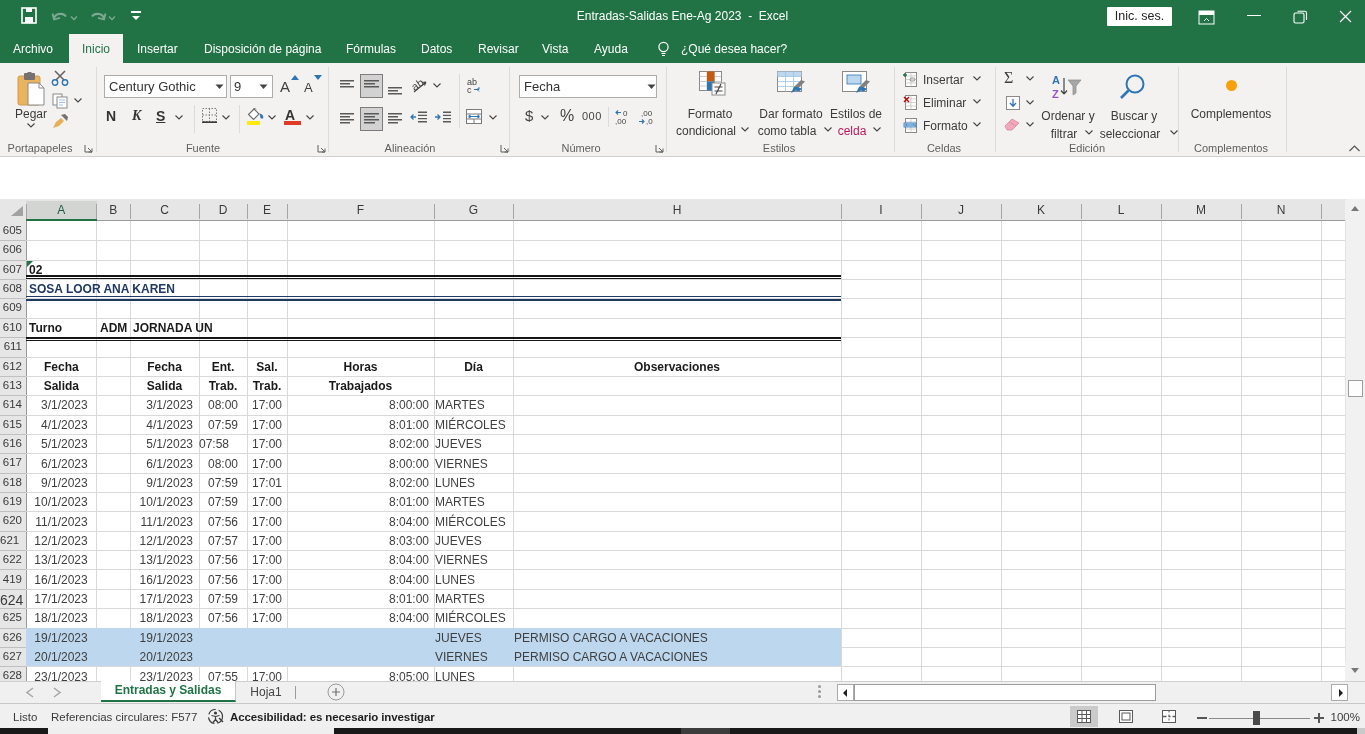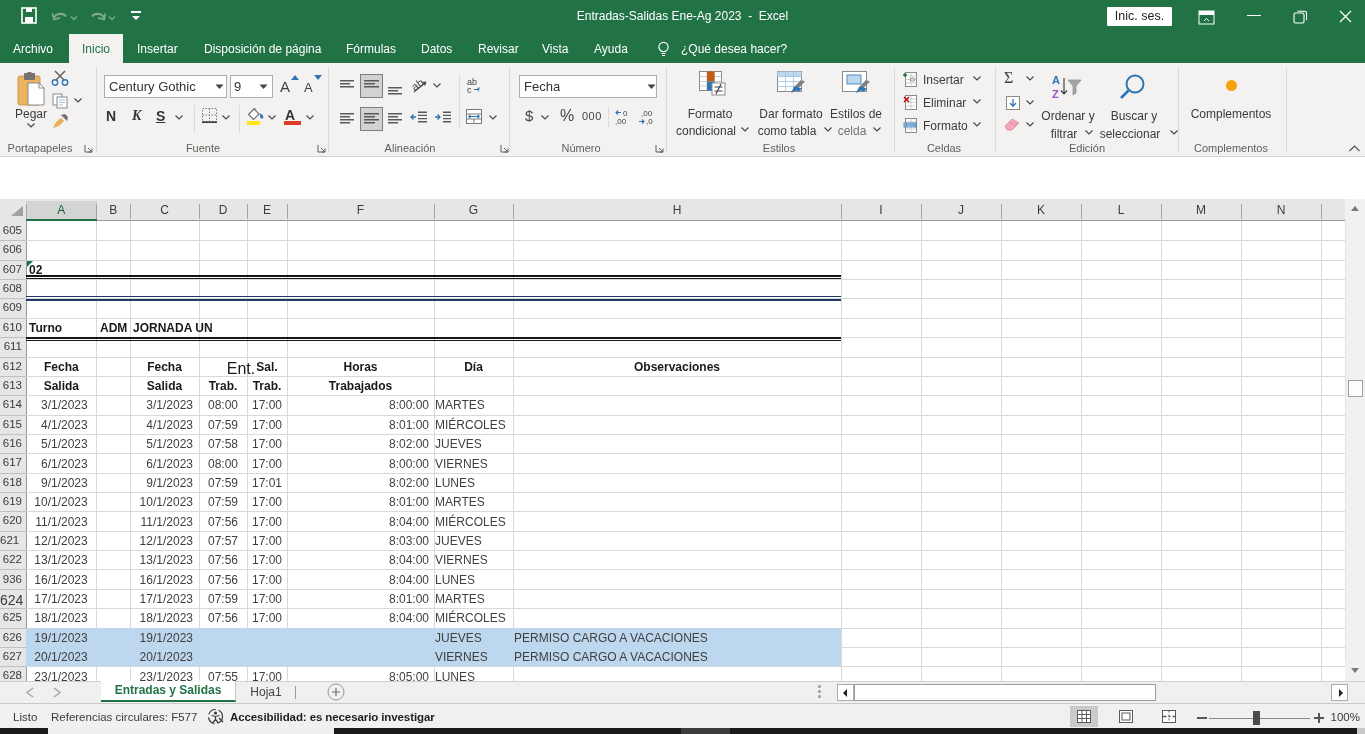--- a/index.html
+++ b/index.html
@@ -271,21 +271,21 @@
 <svg class="abs" style="left:824px;top:64px" width="8" height="5" viewBox="0 0 8 5">
         <path d="M0.5 0.5 L4 4 L7.5 0.5" fill="none" stroke="#444" stroke-width="1.1"></path>
       </svg>
 <svg class="abs" style="left:842px;top:8px" width="30" height="26" viewBox="0 0 30 26">
 <rect x="0.5" y="0.5" width="24" height="20" fill="#fff" stroke="#8a8a8a"></rect>
 <rect x="5" y="4" width="14" height="9" fill="#bdd7ee" stroke="#2e75b6" stroke-width="0.8"></rect>
 <path d="M17 16 l7 -7 l4 1.5 l-8 8 z" fill="#808080"></path>
 <path d="M17 16 l-3 6 l5 -2.5 c3 1.5 5 0 5.5 -2 l-4 -1.5 z" fill="#2e75b6"></path>
 </svg>
 <div class="abs" style="left:816.0px;top:44px;width:80px;text-align:center;font-size:12px;color:#3b3b3b;white-space:nowrap">Estilos de</div>
-<div class="abs" style="left:822.0px;top:61px;width:60px;text-align:center;font-size:12px;color:#737373;white-space:nowrap">celda</div>
+<div class="abs" style="left:822.0px;top:61px;width:60px;text-align:center;font-size:12px;color:#be185d;white-space:nowrap">celda</div>
 <svg class="abs" style="left:873px;top:64px" width="8" height="5" viewBox="0 0 8 5">
         <path d="M0.5 0.5 L4 4 L7.5 0.5" fill="none" stroke="#444" stroke-width="1.1"></path>
       </svg>
 <div class="abs" style="left:719.0px;top:79px;width:120px;text-align:center;font-size:11px;color:#605e5c">Estilos</div>
 <div class="abs" style="left:894px;top:4px;width:1px;height:85px;background:#dcdbda"></div>
 <svg class="abs" style="left:903px;top:9px" width="16" height="15" viewBox="0 0 16 15">
 <rect x="2.5" y="0.5" width="11" height="14" fill="#fff" stroke="#8a8a8a"></rect>
 <path d="M2.5 4 h11 M2.5 7.5 h11 M2.5 11 h11 M8 0.5 v14" stroke="#bfbfbf" stroke-width="0.7"></path>
 <path d="M1 4 L5 4 M3 2 L3 6" stroke="#217346" stroke-width="1.4" transform="translate(-1,-1)"></path>
         <rect x="7" y="6" width="5" height="3" rx="1.5" fill="none" stroke="#8a8a8a"></rect>
@@ -431,21 +431,21 @@
 <div class="abs" style="left:0;top:276.7px;width:22px;text-align:right;font-size:11.5px;color:#3b3b3b">618</div>
 <div class="abs" style="left:0;top:293px;width:26px;height:1px;background:#c0c0c0"></div>
 <div class="abs" style="left:0;top:296.0px;width:22px;text-align:right;font-size:11.5px;color:#3b3b3b">619</div>
 <div class="abs" style="left:0;top:312px;width:26px;height:1px;background:#c0c0c0"></div>
 <div class="abs" style="left:0;top:315.4px;width:22px;text-align:right;font-size:11.5px;color:#3b3b3b">620</div>
 <div class="abs" style="left:0;top:332px;width:26px;height:1px;background:#c0c0c0"></div>
 <div class="abs" style="left:0;top:334.8px;width:22px;text-align:left;font-size:11.5px;color:#3b3b3b">621</div>
 <div class="abs" style="left:0;top:351px;width:26px;height:1px;background:#c0c0c0"></div>
 <div class="abs" style="left:0;top:354.1px;width:22px;text-align:right;font-size:11.5px;color:#3b3b3b">622</div>
 <div class="abs" style="left:0;top:370px;width:26px;height:1px;background:#c0c0c0"></div>
-<div class="abs" style="left:0;top:373.5px;width:22px;text-align:right;font-size:11.5px;color:#3b3b3b">936</div>
+<div class="abs" style="left:0;top:373.5px;width:22px;text-align:right;font-size:11.5px;color:#3b3b3b">419</div>
 <div class="abs" style="left:0;top:390px;width:26px;height:1px;background:#c0c0c0"></div>
 <div class="abs" style="left:0;top:392.8px;width:22px;text-align:right;font-size:14px;color:#3b3b3b">624</div>
 <div class="abs" style="left:0;top:409px;width:26px;height:1px;background:#c0c0c0"></div>
 <div class="abs" style="left:0;top:412.2px;width:22px;text-align:right;font-size:11.5px;color:#3b3b3b">625</div>
 <div class="abs" style="left:0;top:429px;width:26px;height:1px;background:#c0c0c0"></div>
 <div class="abs" style="left:0;top:431.6px;width:22px;text-align:right;font-size:11.5px;color:#3b3b3b">626</div>
 <div class="abs" style="left:0;top:448px;width:26px;height:1px;background:#c0c0c0"></div>
 <div class="abs" style="left:0;top:450.9px;width:22px;text-align:right;font-size:11.5px;color:#3b3b3b">627</div>
 <div class="abs" style="left:0;top:467px;width:26px;height:1px;background:#c0c0c0"></div>
 <div class="abs" style="left:0;top:470.3px;width:22px;text-align:right;font-size:11.5px;color:#3b3b3b">628</div>
@@ -494,26 +494,27 @@
 <div class="abs" style="left:26px;top:76.1px;width:815px;height:2px;background:#151515"></div>
 <div class="abs" style="left:26px;top:79.3px;width:815px;height:1px;background:#151515"></div>
 <div class="abs" style="left:26px;top:96.9px;width:815px;height:1px;background:#1f3864"></div>
 <div class="abs" style="left:26px;top:99.6px;width:815px;height:2px;background:#1f3864"></div>
 <div class="abs" style="left:26px;top:137.7px;width:815px;height:2px;background:#151515"></div>
 <div class="abs" style="left:26px;top:141.0px;width:815px;height:1px;background:#151515"></div>
 <svg class="abs" style="left:26.5px;top:61.7px" width="6" height="6" viewBox="0 0 6 6">
         <path d="M0 0 L6 0 L0 6 Z" fill="#217346"></path>
       </svg>
 <div class="abs" style="left:29px;top:63.9px;width:200px;text-align:left;font-size:12px;color:#3f3f3f;white-space:nowrap;font-weight:bold;color:#1a1a1a">02</div>
+<div class="abs" style="left:29px;top:83.3px;width:400px;text-align:left;font-size:12px;color:#3f3f3f;white-space:nowrap;font-weight:bold;color:#1f3864">SOSA LOOR ANA KAREN</div>
 <div class="abs" style="left:29px;top:122.0px;width:100px;text-align:left;font-size:12px;color:#3f3f3f;white-space:nowrap;font-weight:bold;color:#1a1a1a">Turno</div>
 <div class="abs" style="left:100px;top:122.0px;width:60px;text-align:left;font-size:12px;color:#3f3f3f;white-space:nowrap;font-weight:bold;color:#1a1a1a">ADM</div>
 <div class="abs" style="left:133px;top:122.0px;width:200px;text-align:left;font-size:12px;color:#3f3f3f;white-space:nowrap;font-weight:bold;color:#1a1a1a">JORNADA UN</div>
 <div class="abs" style="left:26px;top:160.7px;width:70.7px;text-align:center;font-size:12px;color:#3f3f3f;white-space:nowrap;font-weight:bold;color:#1a1a1a">Fecha</div>
 <div class="abs" style="left:130px;top:160.7px;width:69px;text-align:center;font-size:12px;color:#3f3f3f;white-space:nowrap;font-weight:bold;color:#1a1a1a">Fecha</div>
-<div class="abs" style="left:217px;top:160.7px;width:48px;text-align:center;font-size:16px;color:#3f3f3f;white-space:nowrap;font-weight:normal;color:#1a1a1a">Ent.</div>
+<div class="abs" style="left:199px;top:160.7px;width:48px;text-align:center;font-size:12px;color:#3f3f3f;white-space:nowrap;font-weight:bold;color:#1a1a1a">Ent.</div>
 <div class="abs" style="left:247px;top:160.7px;width:40px;text-align:center;font-size:12px;color:#3f3f3f;white-space:nowrap;font-weight:bold;color:#1a1a1a">Sal.</div>
 <div class="abs" style="left:287px;top:160.7px;width:147px;text-align:center;font-size:12px;color:#3f3f3f;white-space:nowrap;font-weight:bold;color:#1a1a1a">Horas</div>
 <div class="abs" style="left:434px;top:160.7px;width:79px;text-align:center;font-size:12px;color:#3f3f3f;white-space:nowrap;font-weight:bold;color:#1a1a1a">Día</div>
 <div class="abs" style="left:513px;top:160.7px;width:328px;text-align:center;font-size:12px;color:#3f3f3f;white-space:nowrap;font-weight:bold;color:#1a1a1a">Observaciones</div>
 <div class="abs" style="left:26px;top:180.1px;width:70.7px;text-align:center;font-size:12px;color:#3f3f3f;white-space:nowrap;font-weight:bold;color:#1a1a1a">Salida</div>
 <div class="abs" style="left:130px;top:180.1px;width:69px;text-align:center;font-size:12px;color:#3f3f3f;white-space:nowrap;font-weight:bold;color:#1a1a1a">Salida</div>
 <div class="abs" style="left:199px;top:180.1px;width:48px;text-align:center;font-size:12px;color:#3f3f3f;white-space:nowrap;font-weight:bold;color:#1a1a1a">Trab.</div>
 <div class="abs" style="left:247px;top:180.1px;width:40px;text-align:center;font-size:12px;color:#3f3f3f;white-space:nowrap;font-weight:bold;color:#1a1a1a">Trab.</div>
 <div class="abs" style="left:287px;top:180.1px;width:147px;text-align:center;font-size:12px;color:#3f3f3f;white-space:nowrap;font-weight:bold;color:#1a1a1a">Trabajados</div>
 <div class="abs" style="left:26px;top:199.4px;width:61.7px;text-align:right;font-size:12px;color:#3f3f3f;white-space:nowrap">3/1/2023</div>
@@ -523,21 +524,21 @@
 <div class="abs" style="left:287px;top:199.4px;width:142px;text-align:right;font-size:12px;color:#3f3f3f;white-space:nowrap">8:00:00</div>
 <div class="abs" style="left:435px;top:199.4px;width:100px;text-align:left;font-size:12px;color:#3f3f3f;white-space:nowrap">MARTES</div>
 <div class="abs" style="left:26px;top:218.8px;width:61.7px;text-align:right;font-size:12px;color:#3f3f3f;white-space:nowrap">4/1/2023</div>
 <div class="abs" style="left:130px;top:218.8px;width:63px;text-align:right;font-size:12px;color:#3f3f3f;white-space:nowrap">4/1/2023</div>
 <div class="abs" style="left:199px;top:218.8px;width:48px;text-align:center;font-size:12px;color:#3f3f3f;white-space:nowrap">07:59</div>
 <div class="abs" style="left:247px;top:218.8px;width:40px;text-align:center;font-size:12px;color:#3f3f3f;white-space:nowrap">17:00</div>
 <div class="abs" style="left:287px;top:218.8px;width:142px;text-align:right;font-size:12px;color:#3f3f3f;white-space:nowrap">8:01:00</div>
 <div class="abs" style="left:435px;top:218.8px;width:100px;text-align:left;font-size:12px;color:#3f3f3f;white-space:nowrap">MIÉRCOLES</div>
 <div class="abs" style="left:26px;top:238.2px;width:61.7px;text-align:right;font-size:12px;color:#3f3f3f;white-space:nowrap">5/1/2023</div>
 <div class="abs" style="left:130px;top:238.2px;width:63px;text-align:right;font-size:12px;color:#3f3f3f;white-space:nowrap">5/1/2023</div>
-<div class="abs" style="left:199px;top:238.2px;width:48px;text-align:center;font-size:12px;color:#3f3f3f;white-space:nowrap">07:58</div>
+<div class="abs" style="left:199px;top:238.2px;width:48px;text-align:left;font-size:12px;color:#3f3f3f;white-space:nowrap">07:58</div>
 <div class="abs" style="left:247px;top:238.2px;width:40px;text-align:center;font-size:12px;color:#3f3f3f;white-space:nowrap">17:00</div>
 <div class="abs" style="left:287px;top:238.2px;width:142px;text-align:right;font-size:12px;color:#3f3f3f;white-space:nowrap">8:02:00</div>
 <div class="abs" style="left:435px;top:238.2px;width:100px;text-align:left;font-size:12px;color:#3f3f3f;white-space:nowrap">JUEVES</div>
 <div class="abs" style="left:26px;top:257.5px;width:61.7px;text-align:right;font-size:12px;color:#3f3f3f;white-space:nowrap">6/1/2023</div>
 <div class="abs" style="left:130px;top:257.5px;width:63px;text-align:right;font-size:12px;color:#3f3f3f;white-space:nowrap">6/1/2023</div>
 <div class="abs" style="left:199px;top:257.5px;width:48px;text-align:center;font-size:12px;color:#3f3f3f;white-space:nowrap">08:00</div>
 <div class="abs" style="left:247px;top:257.5px;width:40px;text-align:center;font-size:12px;color:#3f3f3f;white-space:nowrap">17:00</div>
 <div class="abs" style="left:287px;top:257.5px;width:142px;text-align:right;font-size:12px;color:#3f3f3f;white-space:nowrap">8:00:00</div>
 <div class="abs" style="left:435px;top:257.5px;width:100px;text-align:left;font-size:12px;color:#3f3f3f;white-space:nowrap">VIERNES</div>
 <div class="abs" style="left:26px;top:276.9px;width:61.7px;text-align:right;font-size:12px;color:#3f3f3f;white-space:nowrap">9/1/2023</div>

